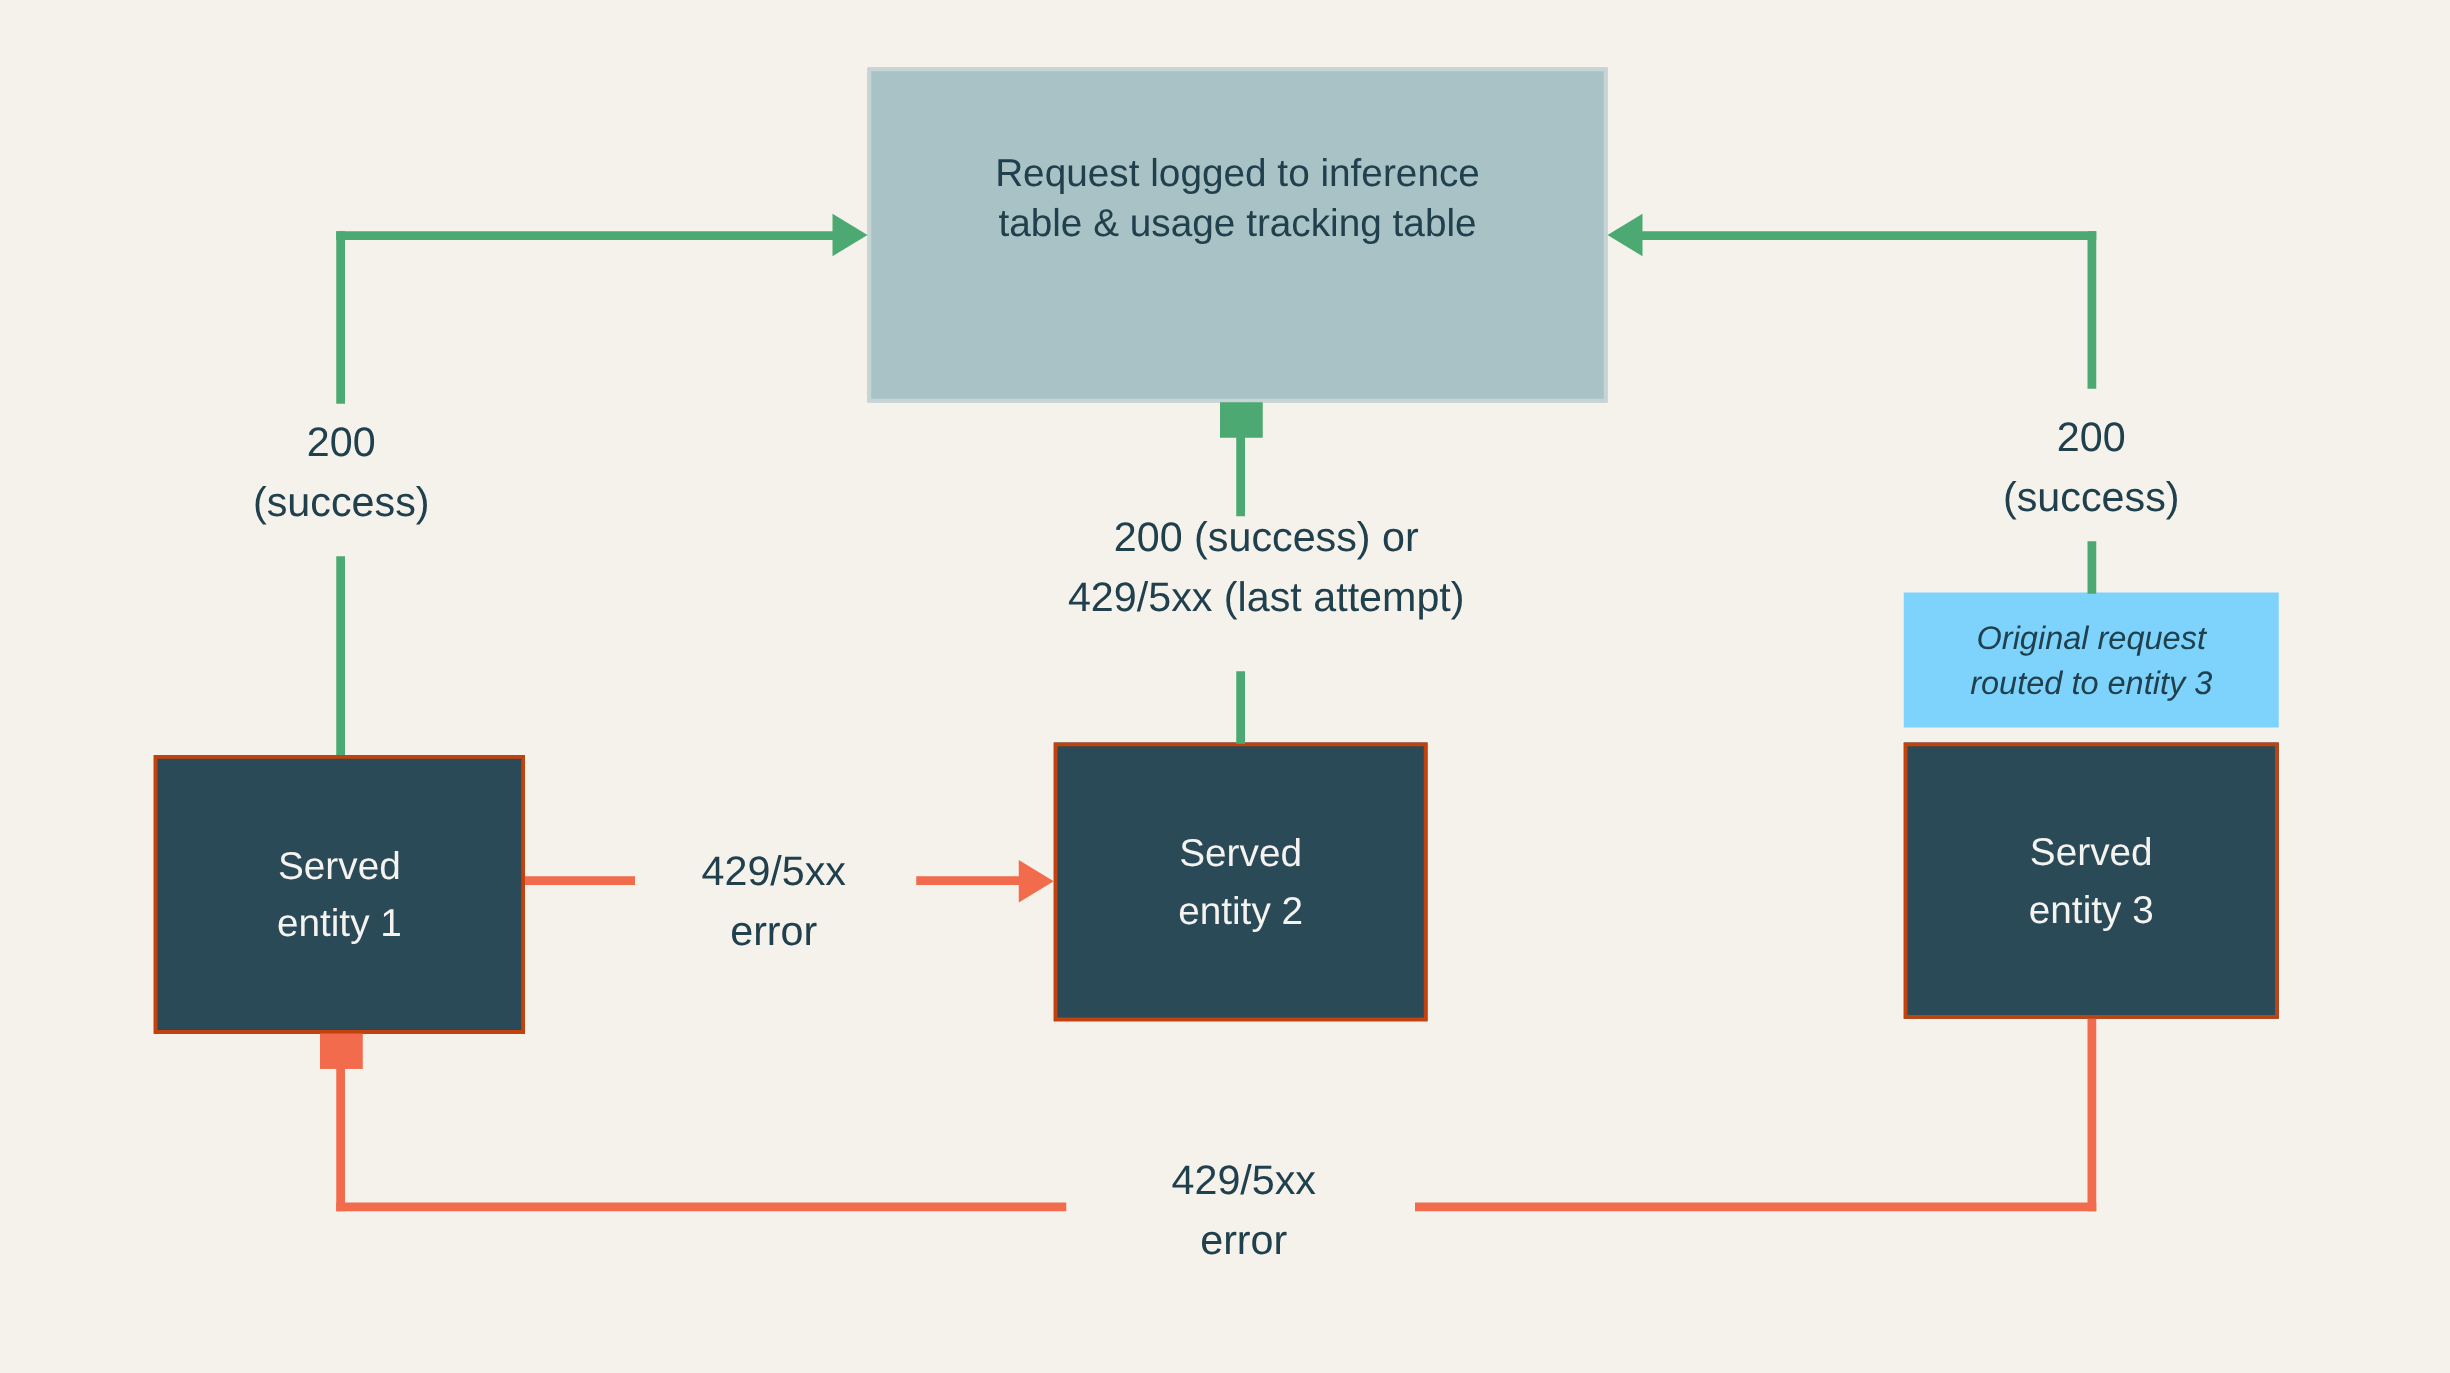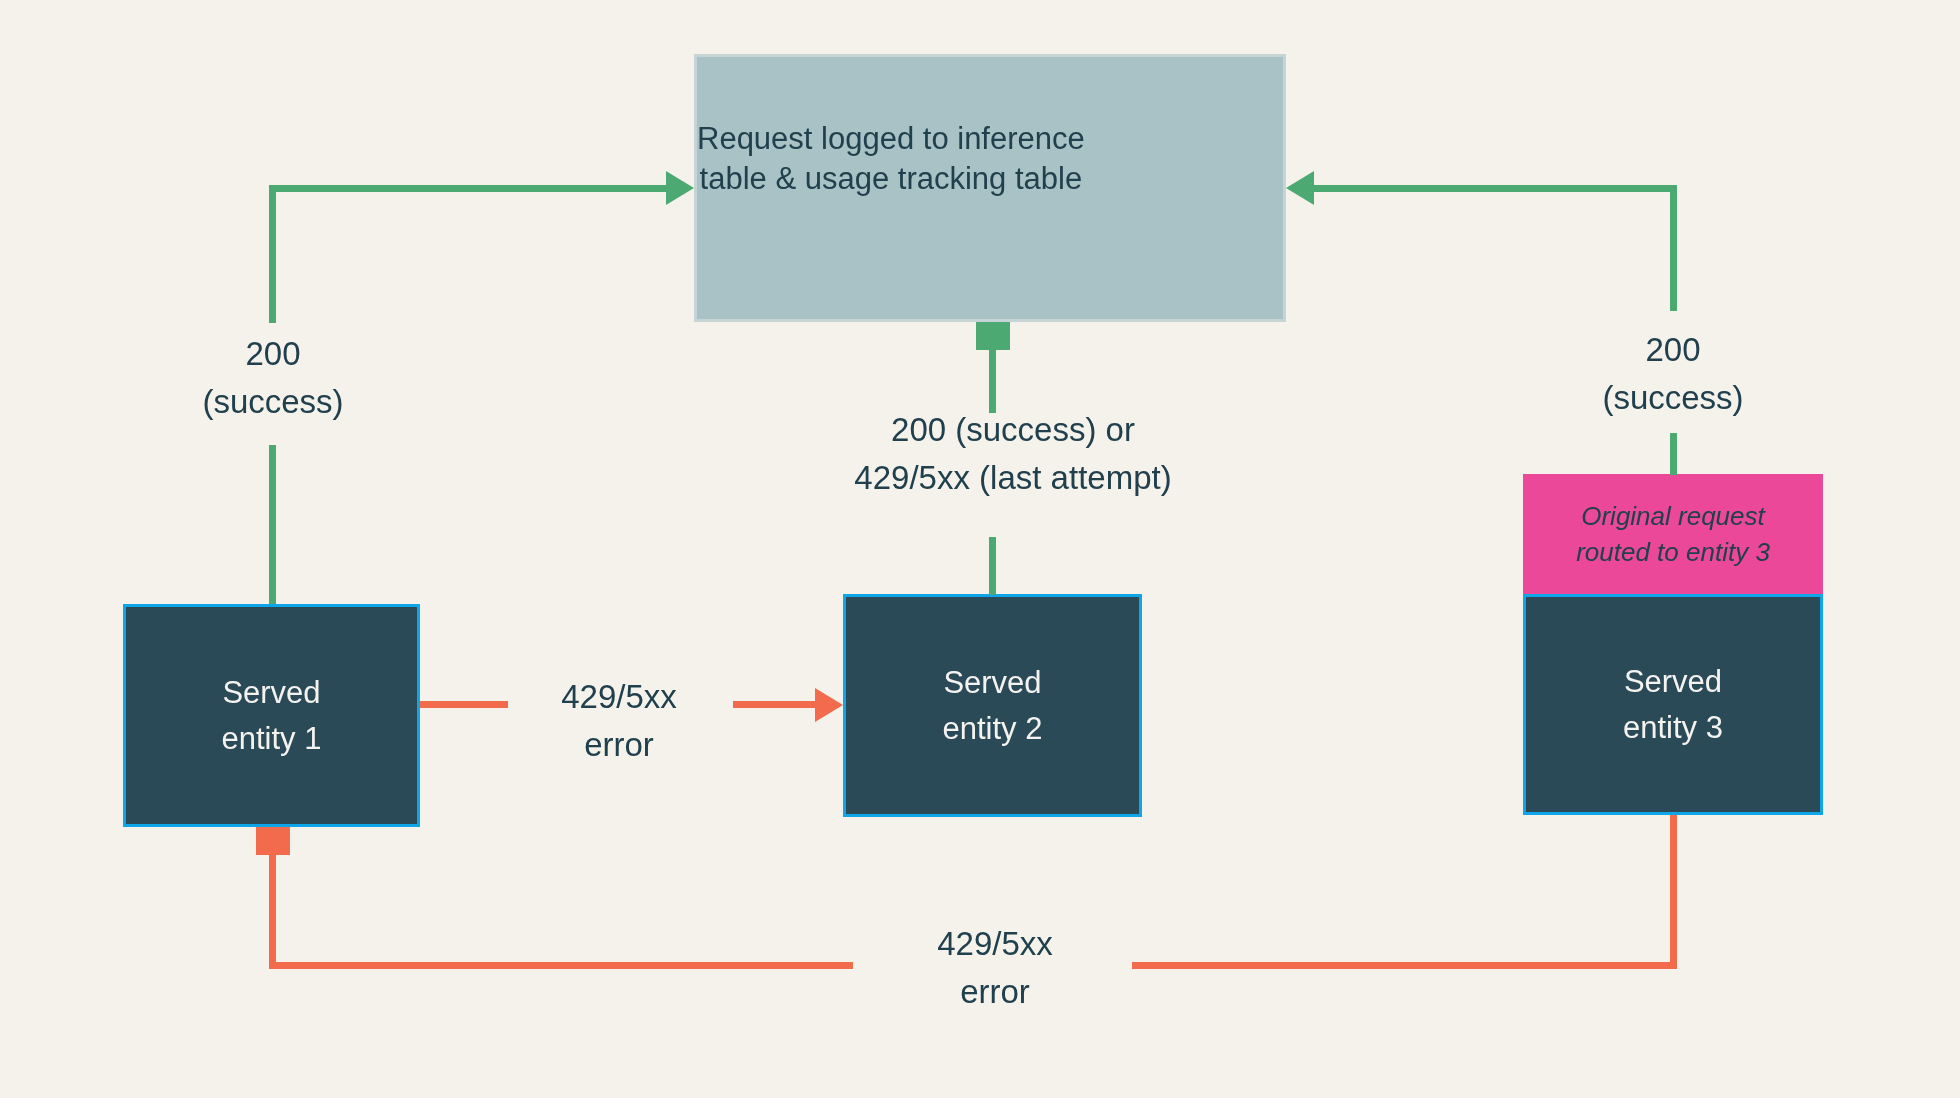--- a/index.html
+++ b/index.html
@@ -13,47 +13,47 @@
     background:#f5f2ec;
     overflow:hidden;
   }
   
   .log-box{
     position:absolute;
     left:694px;top:54px;width:592px;height:268px;
     background:#a9c2c6;
     border:3px solid #c7d4d5;
     box-sizing:border-box;
-    display:flex;align-items:center;
+    display:flex;align-items:center;justify-content:center;
     padding-bottom:58px;
   }
   .log-box-text{
     color:#21404d;
     font-size:31px;line-height:1.3;
     text-align:center;white-space:pre-line;
   }
   .entity{
     position:absolute;
     background:#2b4a58;
-    border:3px solid #0ea5e9;
+    border:3px solid #c2410c;
     box-sizing:border-box;
     display:flex;align-items:center;justify-content:center;
   }
   .entity-text{
     color:#f4f3f0;
     font-size:31px;line-height:1.48;
     text-align:center;white-space:pre-line;
   }
   #entity1{left:123px;top:604px;width:297px;height:223px;}
   #entity2{left:843px;top:594px;width:299px;height:223px;}
   #entity3{left:1523px;top:594px;width:300px;height:221px;}
   .note{
     position:absolute;
-    left:1523px;top:474px;width:300px;height:120px;
-    background:#ec4899;
+    left:1523px;top:474px;width:300px;height:108px;
+    background:#7dd3fc;
     box-sizing:border-box;
     display:flex;align-items:center;justify-content:center;
   }
   .note-text{
     color:#21404d;
     font-style:italic;
     font-size:26px;line-height:1.4;
     text-align:center;white-space:pre-line;
   }
   

